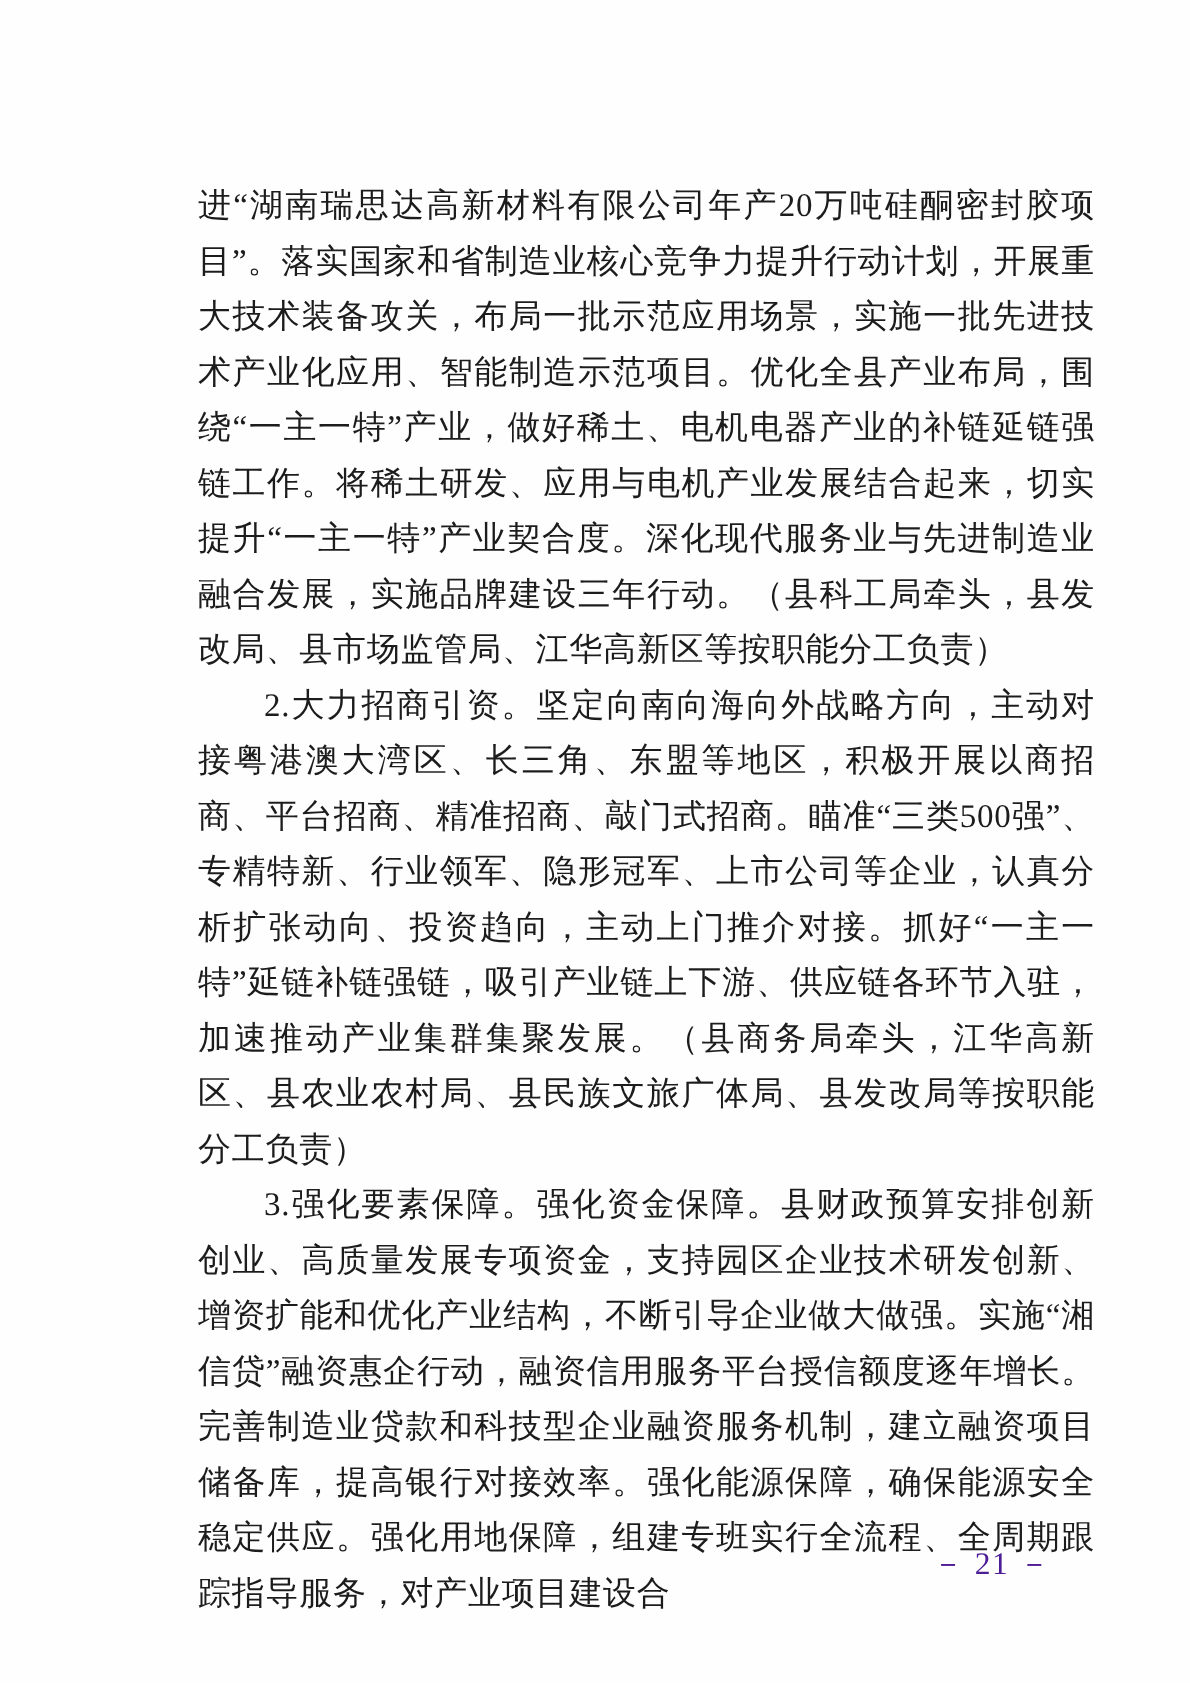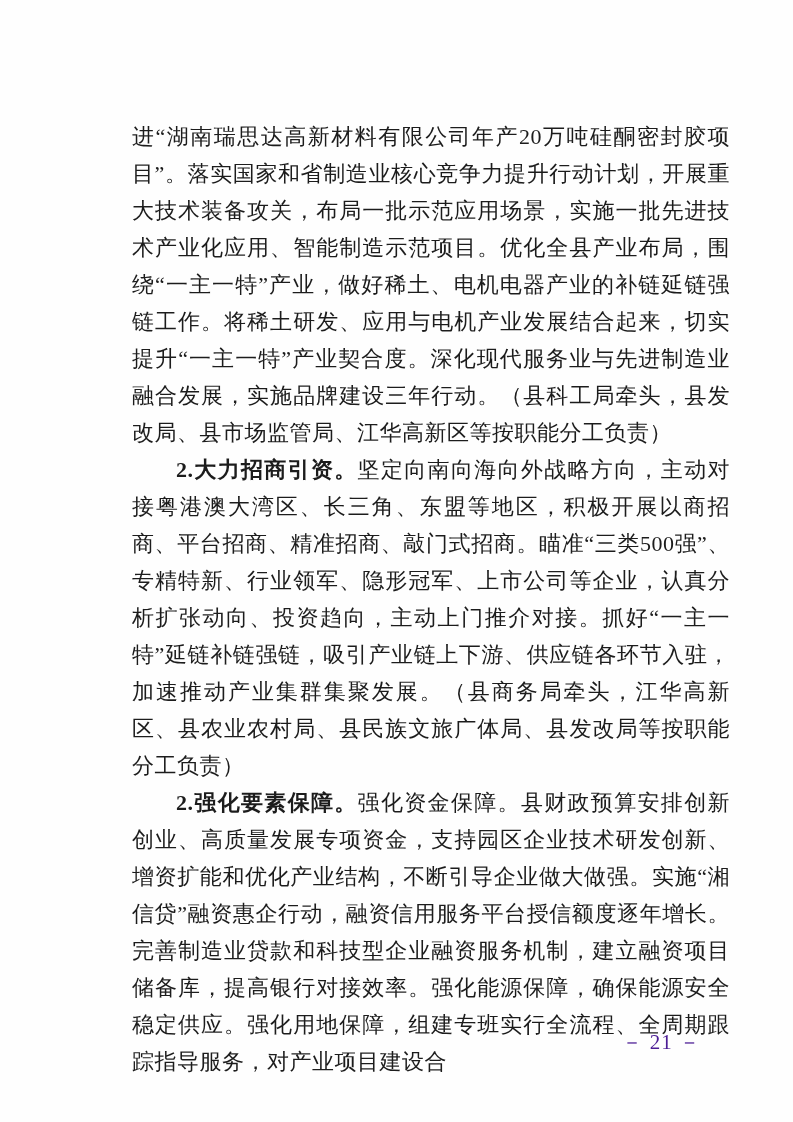--- a/index.html
+++ b/index.html
@@ -33,34 +33,34 @@
       line-height: 37px;
       text-align: justify;
       text-justify: inter-ideograph;
       letter-spacing: 0.5px;
       word-break: break-all;
     }
     .para.indent {
       text-indent: 2em;
     }
     .bold {
-      font-weight: bold;
+      font-weight: normal;
     }
     .page-number {
       position: absolute;
       right: 92px;
       top: 1028px;
       font-size: 21px;
       letter-spacing: 1px;
       color: #4c1d95;
     }
   </style>
 </head>
 <body>
 
 <div class="scan-page">
   <div class="text-block">
       <p class="para"><span>进“湖南瑞思达高新材料有限公司年产20万吨硅酮密封胶项目”。落实国家和省制造业核心竞争力提升行动计划，开展重大技术装备攻关，布局一批示范应用场景，实施一批先进技术产业化应用、智能制造示范项目。优化全县产业布局，围绕“一主一特”产业，做好稀土、电机电器产业的补链延链强链工作。将稀土研发、应用与电机产业发展结合起来，切实提升“一主一特”产业契合度。深化现代服务业与先进制造业融合发展，实施品牌建设三年行动。（县科工局牵头，县发改局、县市场监管局、江华高新区等按职能分工负责）</span></p>
       <p class="para indent"><span class="bold">2.大力招商引资。</span><span>坚定向南向海向外战略方向，主动对接粤港澳大湾区、长三角、东盟等地区，积极开展以商招商、平台招商、精准招商、敲门式招商。瞄准“三类500强”、专精特新、行业领军、隐形冠军、上市公司等企业，认真分析扩张动向、投资趋向，主动上门推介对接。抓好“一主一特”延链补链强链，吸引产业链上下游、供应链各环节入驻，加速推动产业集群集聚发展。（县商务局牵头，江华高新区、县农业农村局、县民族文旅广体局、县发改局等按职能分工负责）</span></p>
-      <p class="para indent"><span class="bold">2.强化要素保障。</span><span>强化资金保障。县财政预算安排创新创业、高质量发展专项资金，支持园区企业技术研发创新、增资扩能和优化产业结构，不断引导企业做大做强。实施“湘信贷”融资惠企行动，融资信用服务平台授信额度逐年增长。完善制造业贷款和科技型企业融资服务机制，建立融资项目储备库，提高银行对接效率。强化能源保障，确保能源安全稳定供应。强化用地保障，组建专班实行全流程、全周期跟踪指导服务，对产业项目建设合</span></p>
+      <p class="para indent"><span class="bold">3.强化要素保障。</span><span>强化资金保障。县财政预算安排创新创业、高质量发展专项资金，支持园区企业技术研发创新、增资扩能和优化产业结构，不断引导企业做大做强。实施“湘信贷”融资惠企行动，融资信用服务平台授信额度逐年增长。完善制造业贷款和科技型企业融资服务机制，建立融资项目储备库，提高银行对接效率。强化能源保障，确保能源安全稳定供应。强化用地保障，组建专班实行全流程、全周期跟踪指导服务，对产业项目建设合</span></p>
     </div>
   <div class="page-number">－ 21 －</div>
 </div>
 
 </body></html>

